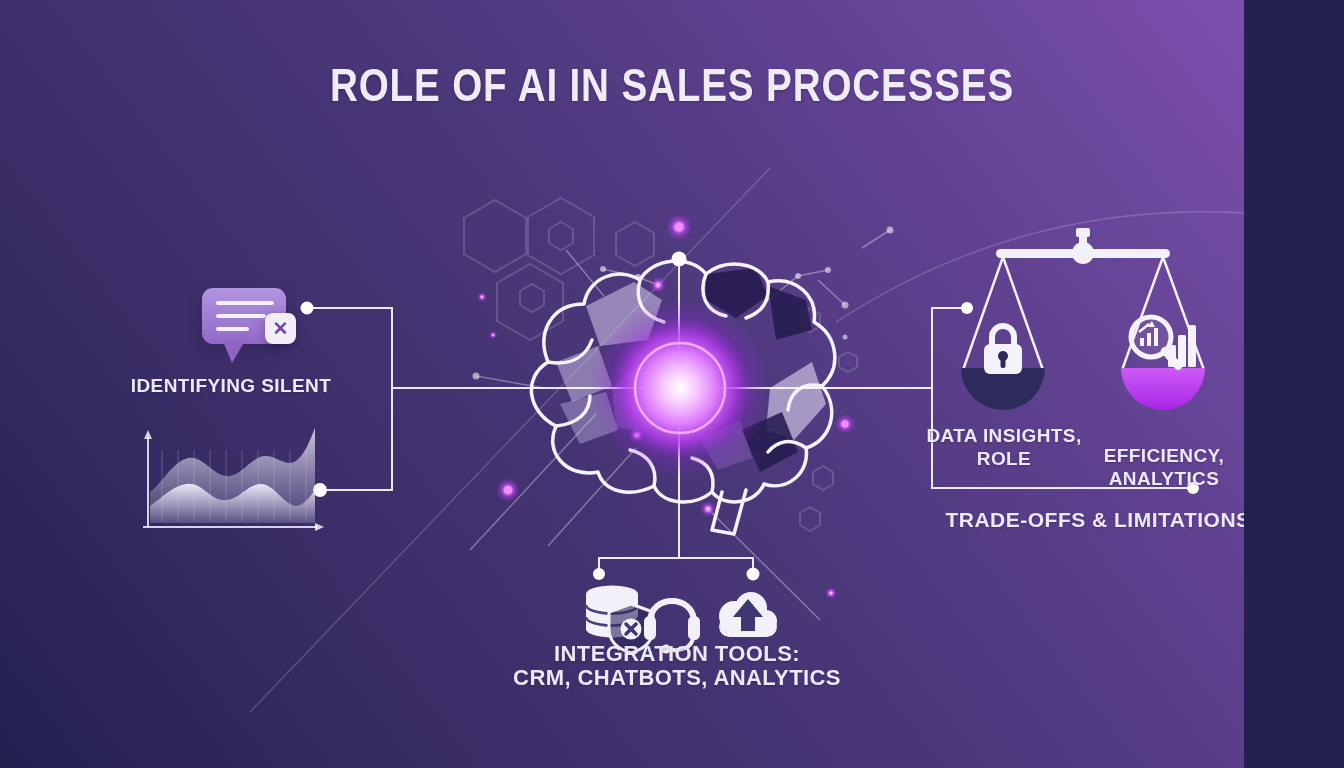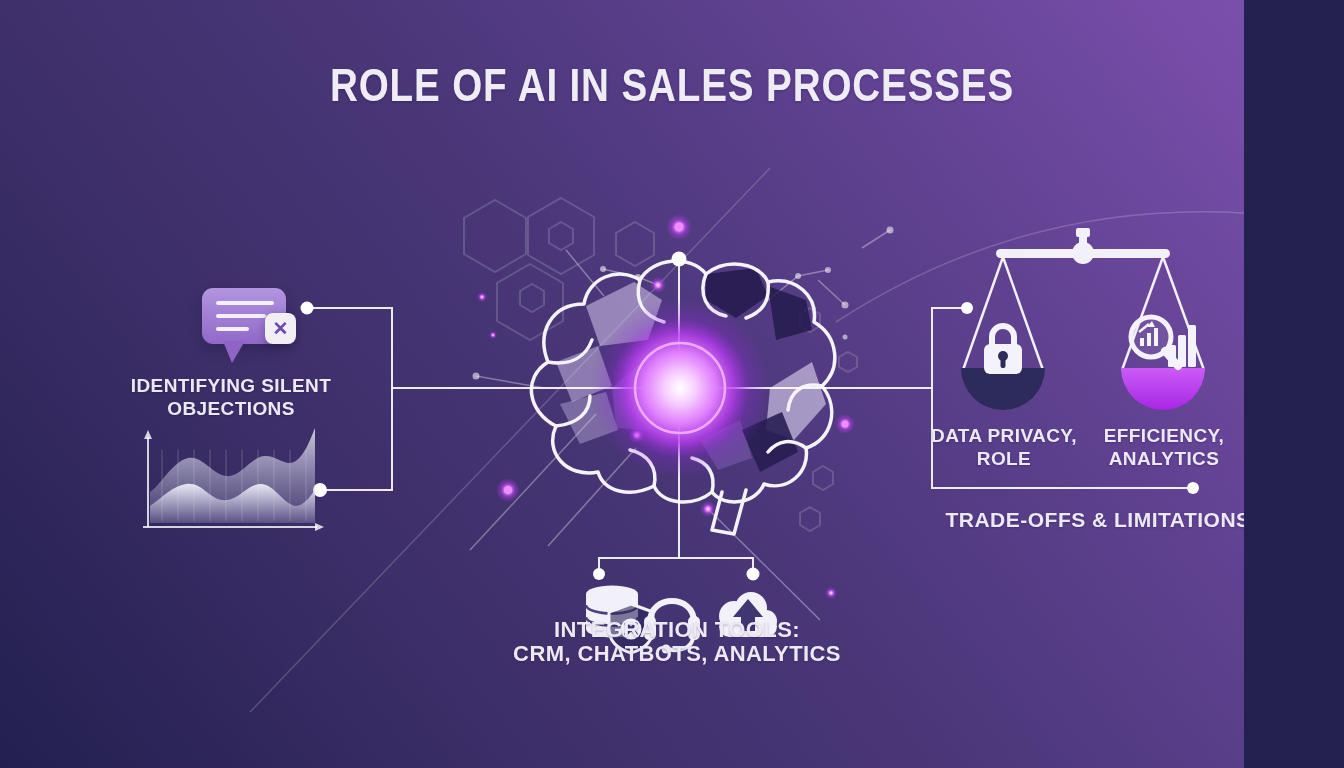--- a/index.html
+++ b/index.html
@@ -14,23 +14,23 @@
     font-size:46px;font-weight:bold;letter-spacing:1px;color:#efecf6;
     transform:scaleX(0.84);transform-origin:center;
     text-shadow:0 1px 3px rgba(30,15,60,.35);
   }
   .label{
     color:#ece9f5;font-weight:bold;text-align:center;line-height:23px;
     letter-spacing:.4px;text-shadow:0 1px 2px rgba(30,15,60,.3);
   }
   .lbl-left{left:117px;top:374px;width:228px;font-size:19px;}
   .lbl-privacy{left:918px;top:424px;width:172px;font-size:19px;}
-  .lbl-efficiency{left:1078px;top:424px;width:172px;font-size:19px;}
+  .lbl-efficiency{left:1078px;top:444px;width:172px;font-size:19px;}
   .lbl-tradeoffs{left:928px;top:508px;width:340px;font-size:21px;letter-spacing:.5px;}
-  .lbl-integration{left:477px;top:618px;width:400px;font-size:22px;line-height:24px;}
+  .lbl-integration{left:477px;top:642px;width:400px;font-size:22px;line-height:24px;}
   
   .bubble{left:202px;top:288px;width:84px;height:56px;border-radius:11px;
     background:linear-gradient(180deg,#b295df 0%,#9168c8 100%);
     box-shadow:0 6px 14px rgba(20,10,50,.25);}
   .bubble-tail{left:219px;top:341px;width:26px;height:22px;background:#8f64c5;
     clip-path:polygon(15% 0,100% 0,50% 100%);}
   .bubble-line{position:absolute;left:14px;height:4px;border-radius:2px;background:#f3f0fa;}
   .badge{left:265px;top:313px;width:31px;height:31px;border-radius:8px;
     background:#f1eef6;box-shadow:0 3px 8px rgba(20,10,50,.3);
     display:flex;align-items:center;justify-content:center;}
@@ -285,25 +285,24 @@
     <div class="bubble-line" style="top:26px;width:50px;"></div>
     <div class="bubble-line" style="top:39px;width:33px;"></div>
   </div>
   <div class="abs bubble-tail"></div>
   <div class="abs badge">
       <span>✕</span>
     </div>
 
   <div class="abs label lbl-left">
     <div>IDENTIFYING SILENT</div>
-    <div>OBJECTIONS</div>
   </div>
 
   <div class="abs label lbl-privacy">
-    <div>DATA PRIVACY,</div>
+    <div>DATA INSIGHTS,</div>
     <div>ROLE</div>
   </div>
 
   <div class="abs label lbl-efficiency">
     <div>EFFICIENCY,</div>
     <div>ANALYTICS</div>
   </div>
 
   <div class="abs label lbl-tradeoffs">TRADE-OFFS &amp; LIMITATIONS</div>
 

